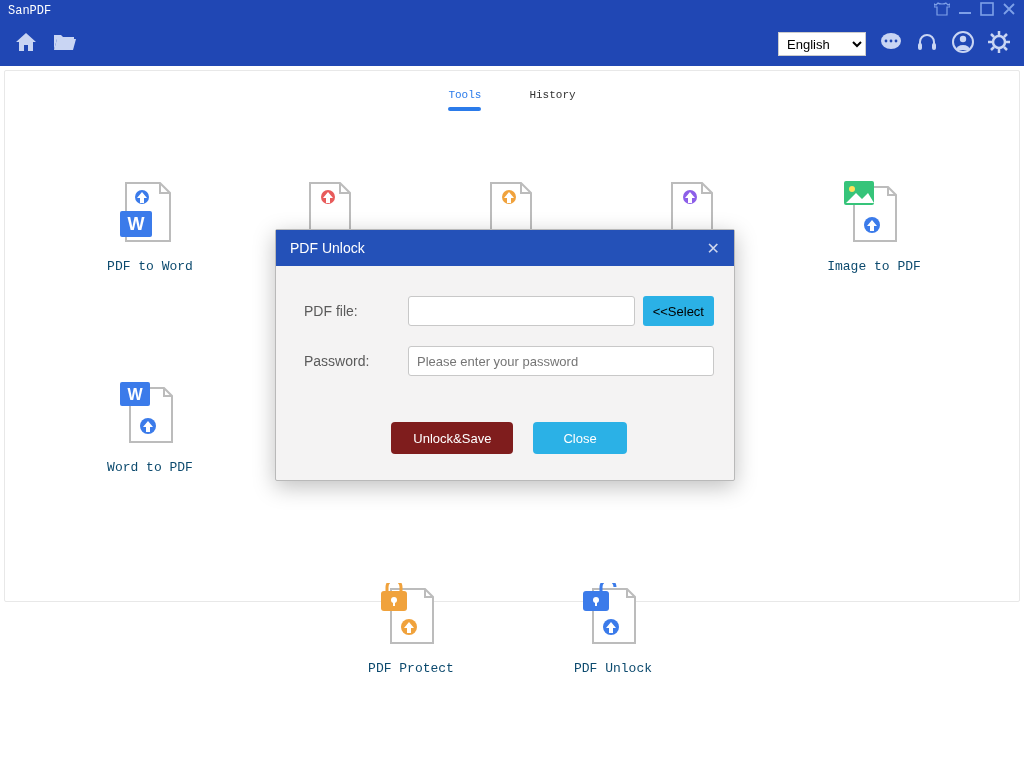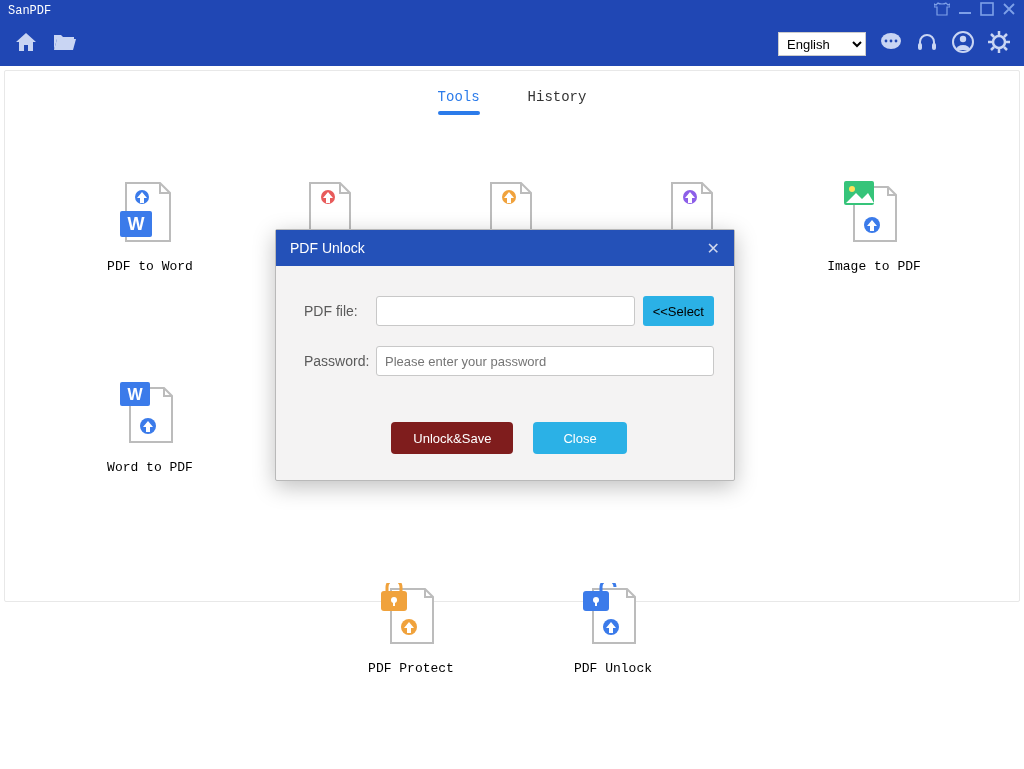--- a/index.html
+++ b/index.html
@@ -14,43 +14,43 @@
 
 .toolbar { background: #2047b4; height: 44px; display: flex; align-items: center; padding: 0 14px; }
 .toolbar-left { display: flex; align-items: center; gap: 14px; }
 .toolbar-left svg { cursor: pointer; }
 .toolbar-right { margin-left: auto; display: flex; align-items: center; gap: 14px; }
 .lang-select { background: #fff; border: 1px solid #ccc; font-family: Liberation Sans, sans-serif; font-size: 13px; height: 24px; width: 88px; padding: 0 4px; }
 
 .main { flex: 1; background: #fff; border: 1px solid #e8e8e8; margin: 4px; border-radius: 2px; position: relative; }
 
 .tabs { display: flex; justify-content: center; gap: 44px; padding-top: 14px; }
-.tab { font-size: 14px; color: #333; padding: 4px 2px 10px; cursor: pointer; position: relative; }
+.tab { font-size: 11px; color: #333; padding: 4px 2px 10px; cursor: pointer; position: relative; }
 .tab.active { color: #2b7bea; }
 .tab.active::after { content:""; position:absolute; left: 2px; right: 2px; bottom: 0; height: 4px; background: #2b7bea; border-radius: 2px; }
 
 .tools-grid { position: absolute; top: 110px; left: 0; right: 0; padding: 0 90px; }
 .tool-row { display: flex; justify-content: space-between; margin-bottom: 108px; }
 .tool { width: 110px; text-align: center; cursor: pointer; }
 .tool-icon { width: 72px; height: 64px; margin: 0 auto 14px; position: relative; }
-.tool-label { font-size: 13px; color: #000000; white-space: nowrap; }
+.tool-label { font-size: 13px; color: #0c4a6e; white-space: nowrap; }
 
 
 .file-svg { display:block; margin:0 auto; }
 
 
 .overlay { position: absolute; inset: 0; background: transparent; display: flex; justify-content: center; }
 .dialog { position: absolute; top: 158px; left: 270px; width: 460px; background: #f4f3f3; border: 1px solid #b9b9b9; border-radius: 2px; box-shadow: 0 6px 22px rgba(0,0,0,.25); font-family: Arial, sans-serif; }
 .dialog-title { background: #2451b8; color: #fff; height: 36px; display: flex; align-items: center; padding: 0 14px; font-size: 14px; }
 .dialog-title-text { flex: 1; }
 .dialog-close-x { font-size: 16px; cursor: pointer; color: #cfd7ed; }
 .dialog-body { padding: 30px 20px 26px 28px; }
 .dialog-row { display: flex; align-items: center; margin-bottom: 20px; }
 .dialog-row-label { width: 72px; font-size: 14px; color: #5a5a5a; }
-.dialog-input { flex: 1; height: 30px; border: 1px solid #c8c8c8; border-radius: 3px; background: #fff; font-size: 13px; padding: 0 8px; font-family: Arial, sans-serif; }
+.dialog-input { flex: 1; height: 30px; border: 1px solid #c8c8c8; border-radius: 3px; background: #fff; font-size: 13px; padding: 0 8px; font-family: Arial, sans-serif; margin-left: 32px; }
 .select-btn { margin-left: 8px; height: 30px; background: #2bb1e6; color: #000000; border: none; border-radius: 3px; padding: 0 10px; font-size: 13px; cursor: pointer; }
 .dialog-actions { display: flex; justify-content: center; gap: 20px; margin-top: 46px; }
 .btn { height: 32px; border: none; border-radius: 4px; padding: 0 22px; font-size: 13px; cursor: pointer; color: #fff; }
 .btn-disabled { background: #7f1d1d; }
 .btn-primary { background: #2bb1e6; padding: 0 30px; }
 </style>
 </head>
 <body>
 
 <div class="window">

